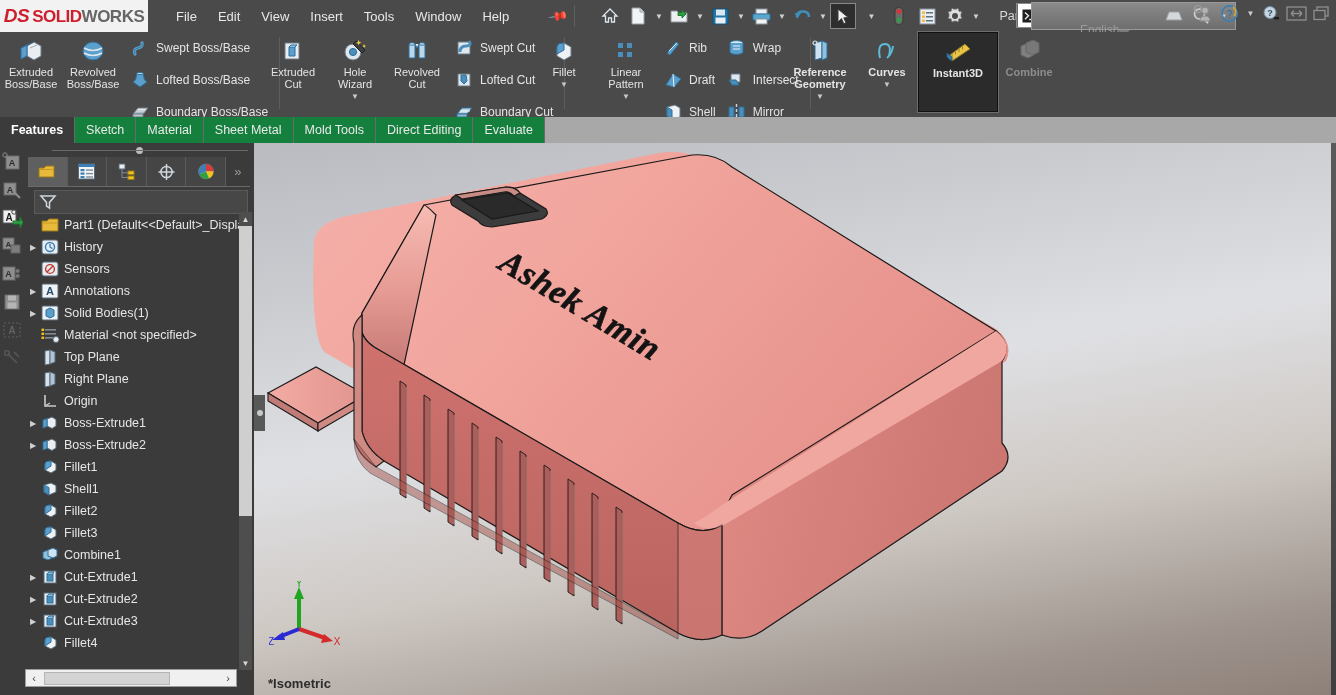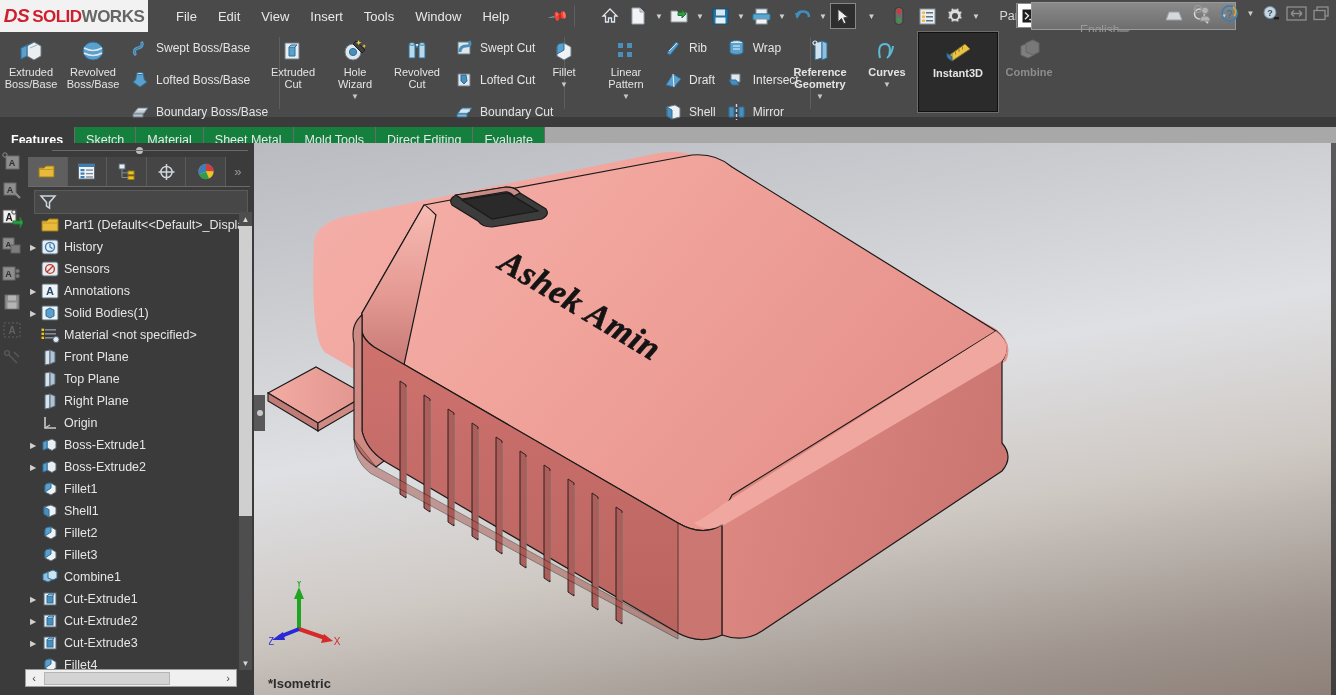--- a/index.html
+++ b/index.html
@@ -53,21 +53,21 @@
   .big-btn .dd { color:#c8c8c8; font-size:8px; margin-top:2px; }
   .big-btn.dim .lbl { color:#8d8d8d; }
   .big-btn.active { background:#2b2b2b; border:1px solid #111; outline:1px solid #6d6d6d; height:80px;}
   .small-col { display:flex; flex-direction:column; padding-top:5px; gap:10px;}
   .small-btn { display:flex; align-items:center; height:22px; padding:0 5px; cursor:default;}
   .small-btn .ic { width:22px; display:flex; align-items:center; justify-content:center;}
   .small-btn .lbl { color:#e4e4e4; font-size:12px; margin-left:5px; white-space:nowrap;}
   .vsep { width:1px; height:72px; background:#5e5e5e; margin:5px 6px 0 6px; }
 
   
-  .tabstrip { position:absolute; left:0; top:127px; width:1336px; height:26px;
+  .tabstrip { position:absolute; left:0; top:117px; width:1336px; height:26px;
     background:#a8a8a8; }
   .tabs { display:flex; height:26px; }
   .tab { background:#15803d; color:#e9e9e9; font-size:12.5px; display:flex;
     align-items:center; padding:0 11px; border-right:1px solid #6a6a6a; cursor:default;}
   .tab.sel { background:#3b3b3b; font-weight:bold; color:#fff; }
   .viewtools { position:absolute; left:575px; top:118px; height:25px;
     display:flex; align-items:center; gap:1px; }
   .vbtn { width:25px; height:24px; display:flex; align-items:center; justify-content:center;
     border:1px solid transparent;}
   .vbtn.sel { border:1px solid #6f6f6f; background:#8f8f8f;}
@@ -934,30 +934,20 @@
           <div class="tlbl">Material &lt;not specified&gt;</div>
         </div>
         <div class="trow">
           <div class="twist"></div>
           <div class="ticon">
             <svg width="16" height="17" viewBox="0 0 16 17">
               <path d="M3 2 L8 1 L8 15 L3 16 Z" fill="#d6e3ec" stroke="#5a6a78"></path>
               <path d="M8 1 L13 3 L13 13 L8 15 Z" fill="#aec4d4" stroke="#5a6a78"></path>
             </svg>
           </div>
-          <div class="tlbl">Front Plane</div>
-        </div>
-        <div class="trow">
-          <div class="twist"></div>
-          <div class="ticon">
-            <svg width="16" height="17" viewBox="0 0 16 17">
-              <path d="M3 2 L8 1 L8 15 L3 16 Z" fill="#d6e3ec" stroke="#5a6a78"></path>
-              <path d="M8 1 L13 3 L13 13 L8 15 Z" fill="#aec4d4" stroke="#5a6a78"></path>
-            </svg>
-          </div>
           <div class="tlbl">Top Plane</div>
         </div>
         <div class="trow">
           <div class="twist"></div>
           <div class="ticon">
             <svg width="16" height="17" viewBox="0 0 16 17">
               <path d="M3 2 L8 1 L8 15 L3 16 Z" fill="#d6e3ec" stroke="#5a6a78"></path>
               <path d="M8 1 L13 3 L13 13 L8 15 Z" fill="#aec4d4" stroke="#5a6a78"></path>
             </svg>
           </div>

